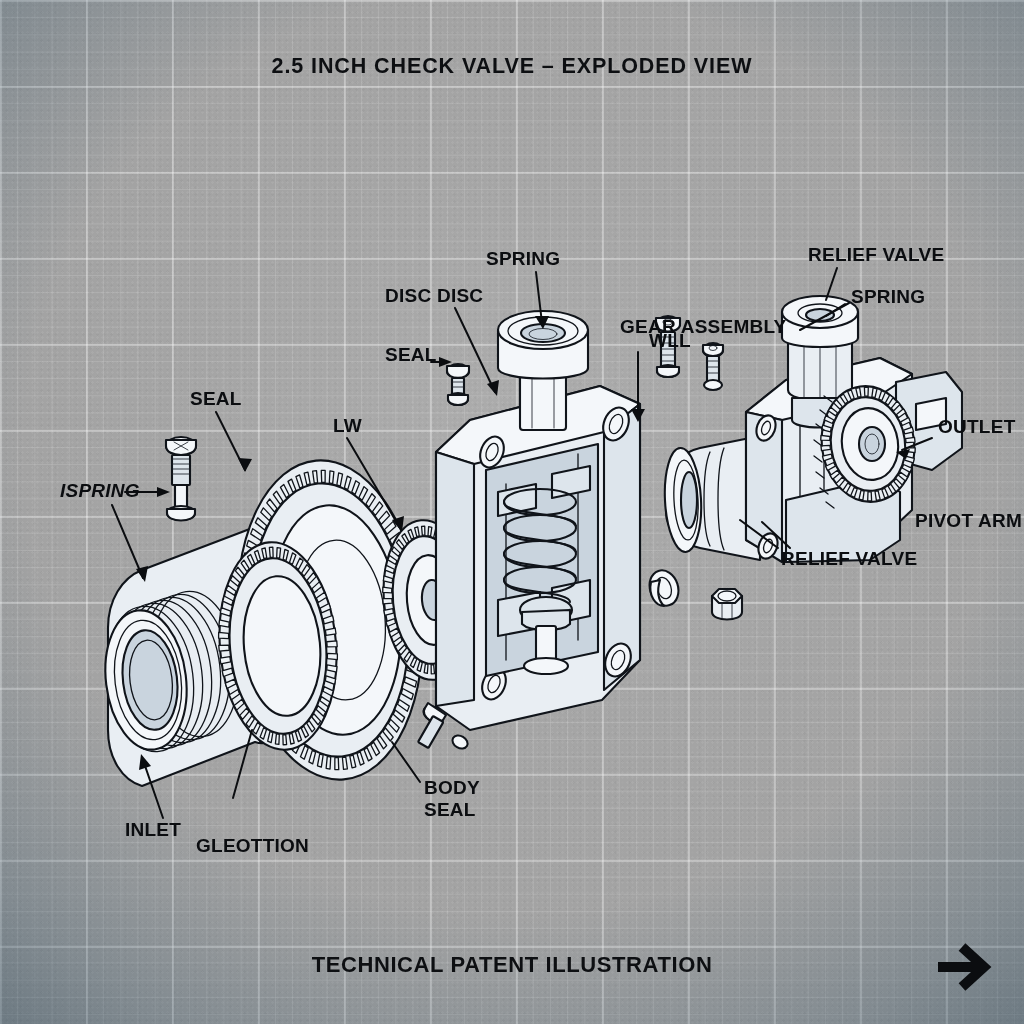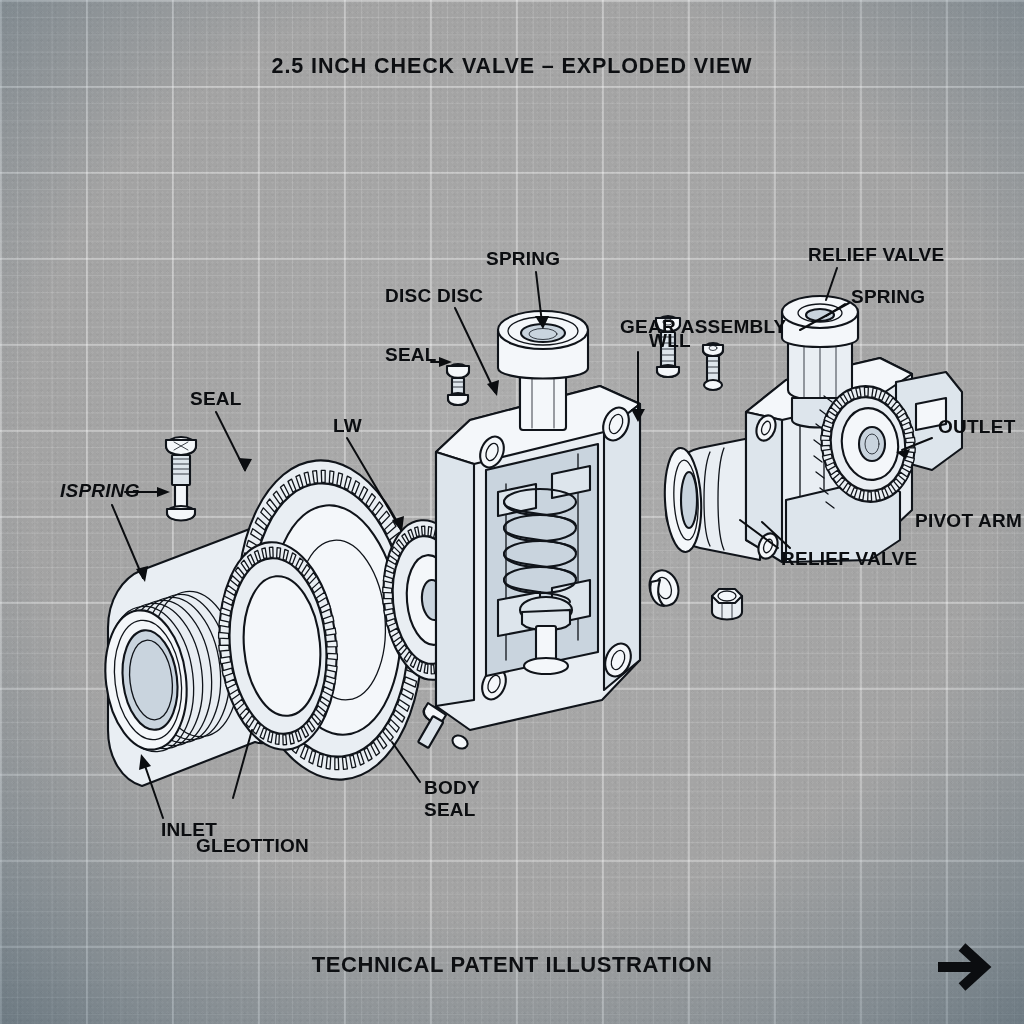--- a/index.html
+++ b/index.html
@@ -619,21 +619,21 @@
   <div class="callout" style="left:617px; top:330px;margin-left:32px;">WLL</div>
   <div class="callout" style="left:620px; top:276px;margin-top:40px;">GEAR ASSEMBLY</div>
   <div class="callout" style="left:808px; top:244px;">RELIEF VALVE</div>
   <div class="callout" style="left:851px; top:286px;">SPRING</div>
   <div class="callout" style="left:938px; top:416px;">OUTLET</div>
   <div class="callout" style="left:884px; top:510px;margin-left:31px;">PIVOT ARM</div>
   <div class="callout" style="left:781px; top:548px;">RELIEF VALVE</div>
   <div class="callout" style="left:424px; top:777px;">BODY
 SEAL</div>
   <div class="callout" style="left:196px; top:801px;margin-top:34px;">GLEOTTION</div>
-  <div class="callout" style="left:125px; top:819px;margin-left:36px;">INLET</div>
+  <div class="callout" style="left:125px; top:819px;">INLET</div>
 
   <div class="sheet-caption">TECHNICAL PATENT ILLUSTRATION</div>
 
   <svg class="nav-arrow" viewBox="0 0 66 66">
     <path d="M6,33 L50,33 M30,13 L52,33 L30,53" fill="none" stroke="#0b0d10" stroke-width="10" stroke-linecap="butt" stroke-linejoin="miter"></path>
   </svg>
 
 </div>
 
 </body></html>

